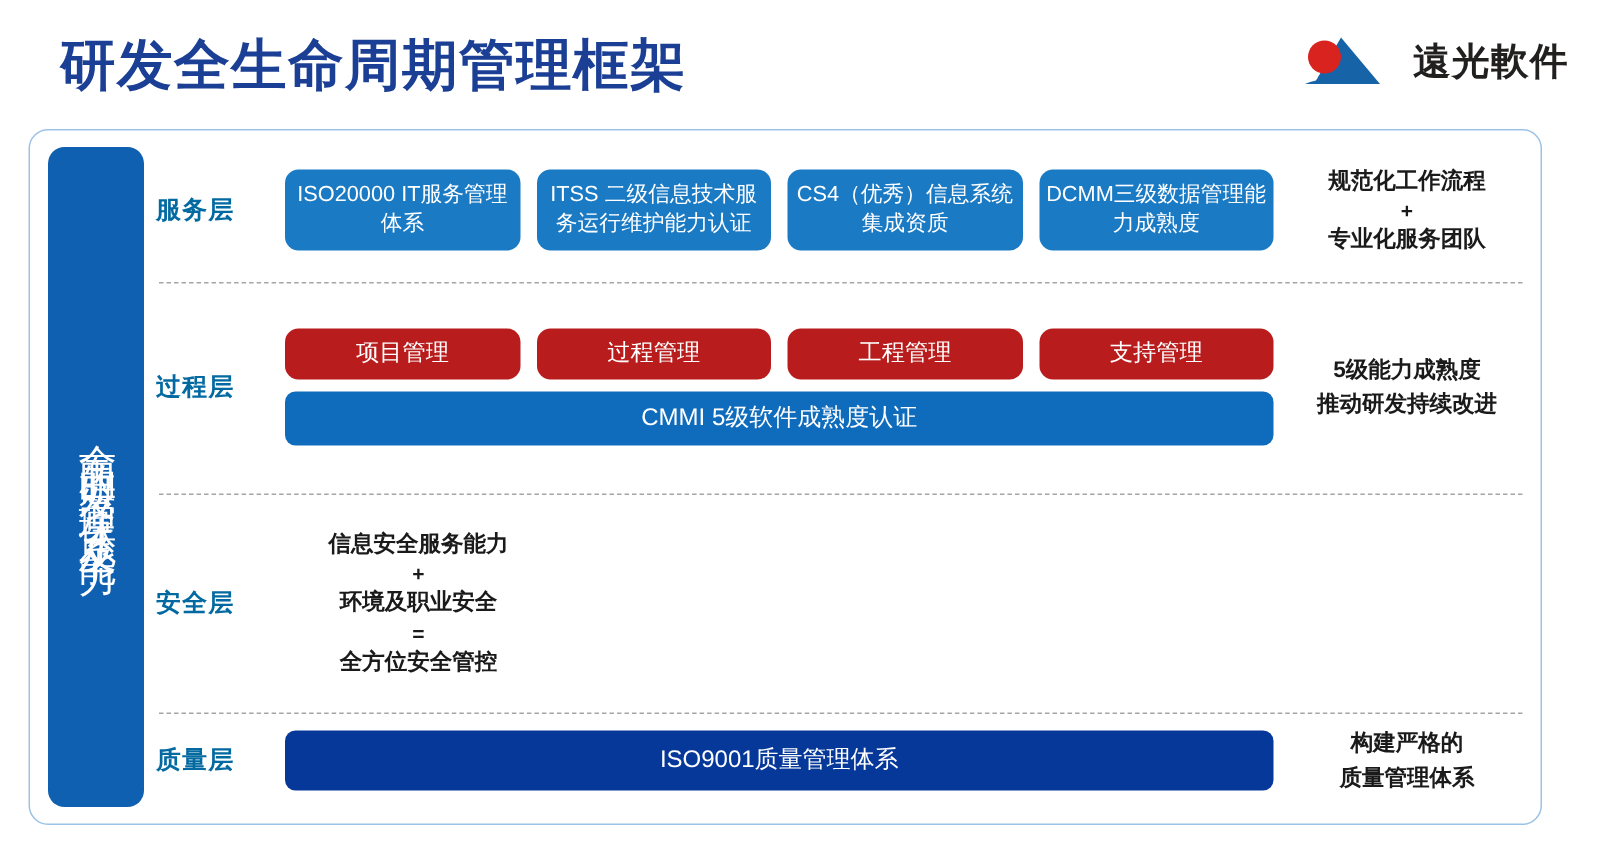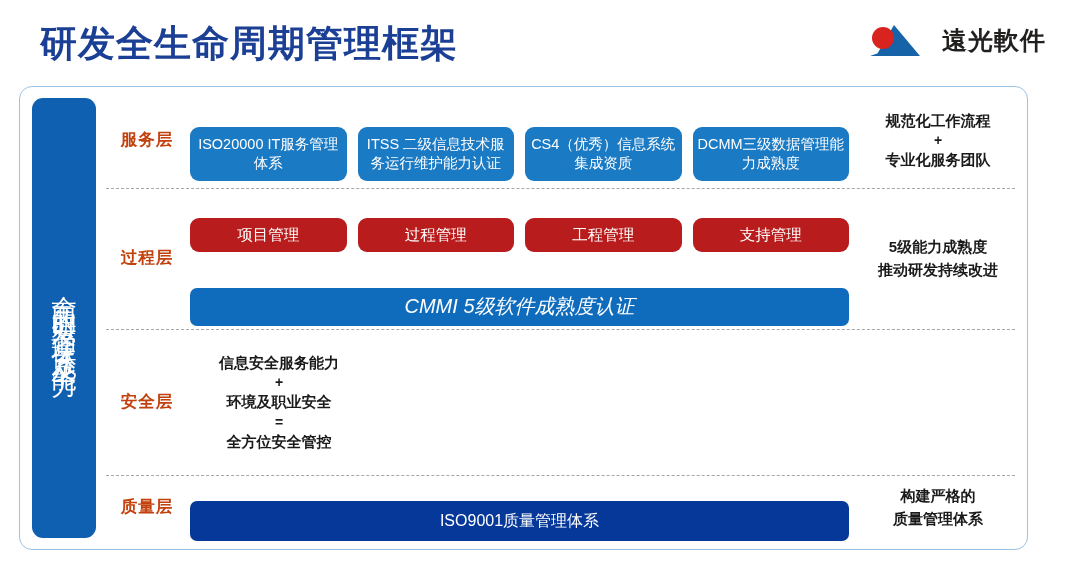--- a/index.html
+++ b/index.html
@@ -42,39 +42,39 @@
 
   
   .rows { position:absolute; left:84px; top:0; right:0; bottom:0; }
   .row { position:absolute; left:0; right:0; display:flex; align-items:center; }
   .row-sep {
     position:absolute; left:2px; right:12px; height:0;
     border-top:1.6px dashed #a6a6a6;
   }
 
   .layer-label {
-    width:86px; flex:0 0 86px; text-align:center;
-    color:#c2410c; font-size:16.5px; font-weight:bold; letter-spacing:1px;
+    width:86px; flex:0 0 86px; 
+    color:#0369a1; font-size:16.5px; font-weight:bold; letter-spacing:1px;
   }
   .layer-body { flex:1 1 auto; display:flex; flex-direction:column; gap:8px; }
   .right-note {
     width:178px; flex:0 0 178px; text-align:center;
     color:#1a1a1a; font-size:15px; font-weight:bold; line-height:1.55;
   }
   .right-note .op { font-size:14px; display:block; line-height:1.15; }
 
   .chip-row { display:flex; gap:11px; }
   .chip {
     flex:1 1 0; border-radius:9px; color:#fff; text-align:center;
     display:flex; align-items:center; justify-content:center;
-    font-size:14.5px; line-height:1.28; padding:6px 4px;margin-top:28px;
+    font-size:14.5px; line-height:1.28; padding:6px 4px;
   }
   .chip.svc  { background:#1A7AC4; min-height:54px; }
   .chip.proc { background:#b91c1c; min-height:34px; font-size:15.5px; }
-  .chip.wide { background:#0F6CBD; min-height:36px; font-size:20px; border-radius:7px;font-style:italic; }
+  .chip.wide { background:#0F6CBD; min-height:36px; font-size:16px; border-radius:7px; }
   .chip.sec  { background:#0A60AD; min-height:38px; font-size:16px; border-radius:9px; }
   .chip.qual { background:#06389A; min-height:40px; font-size:16px; border-radius:7px; }
 </style>
 </head>
 <body>
 
 <div id="slide">
 
   <div class="header">
     <div class="title">研发全生命周期管理框架</div>

